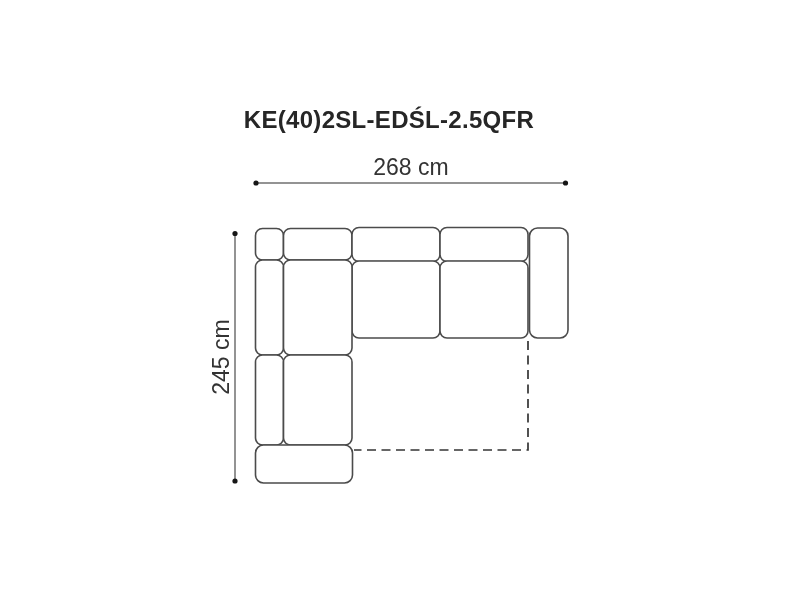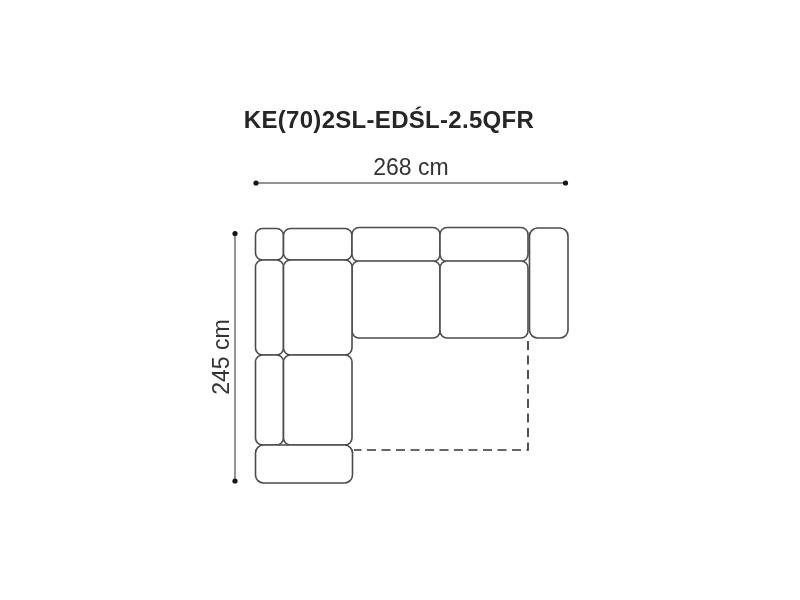--- a/index.html
+++ b/index.html
@@ -31,21 +31,21 @@
     font-family: "Liberation Sans", "DejaVu Sans", sans-serif;
     font-size: 23px;
     fill: #333333;
   }
 </style>
 </head>
 <body>
 
 <div class="stage">
 
-  <div class="title">KE(70)2SL-EDŚL-2.5QFR</div>
+  <div class="title">KE(40)2SL-EDŚL-2.5QFR</div>
 
   <svg class="diagram" width="800" height="600" viewBox="0 0 800 600">
 
     <g>
       <text class="dim-label" x="411" y="175" text-anchor="middle">268 cm</text>
       <line x1="256" y1="183" x2="566" y2="183" stroke="#6f6f6f" stroke-width="1.5"></line>
       <circle cx="256" cy="183" r="2.6" fill="#161616"></circle>
       <circle cx="565.5" cy="183" r="2.6" fill="#161616"></circle>
     </g>
 

